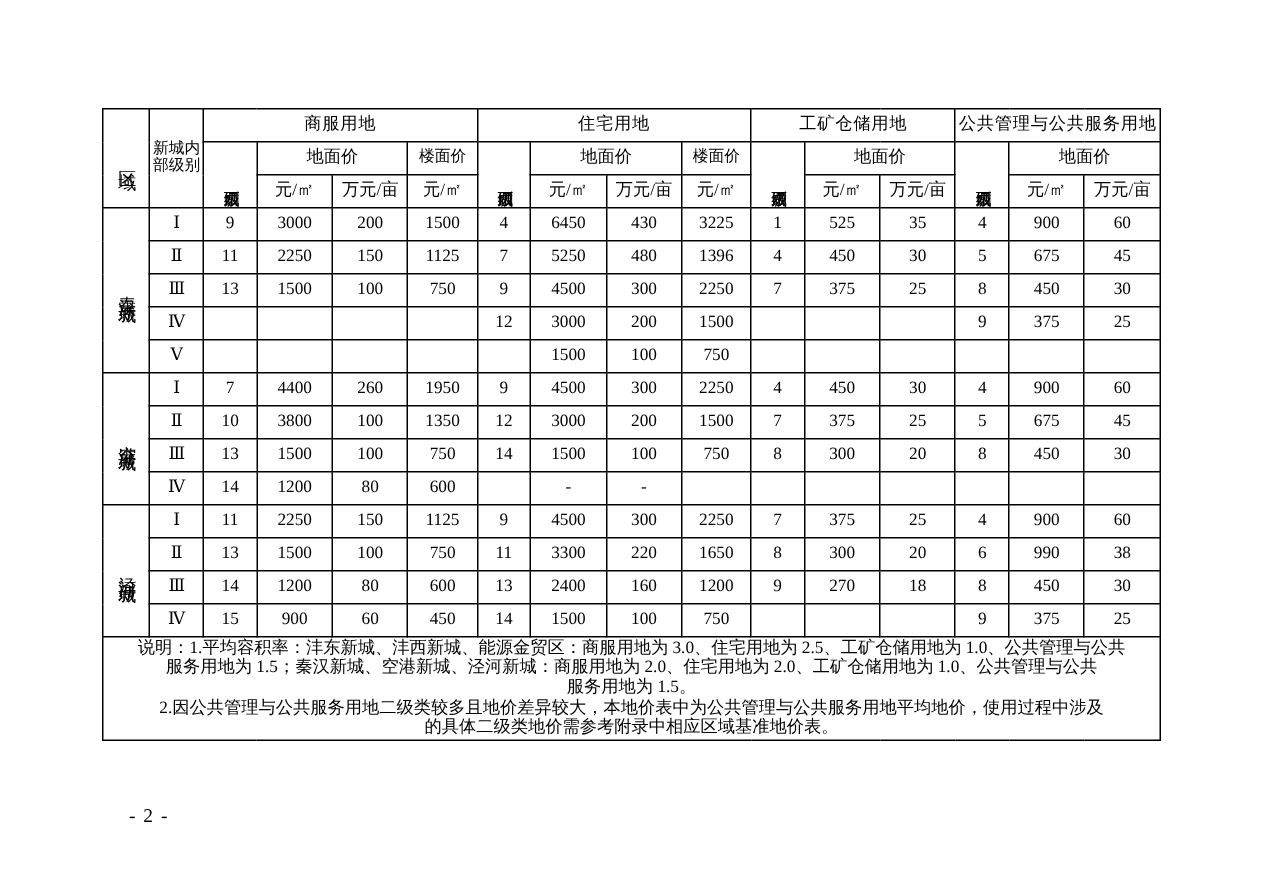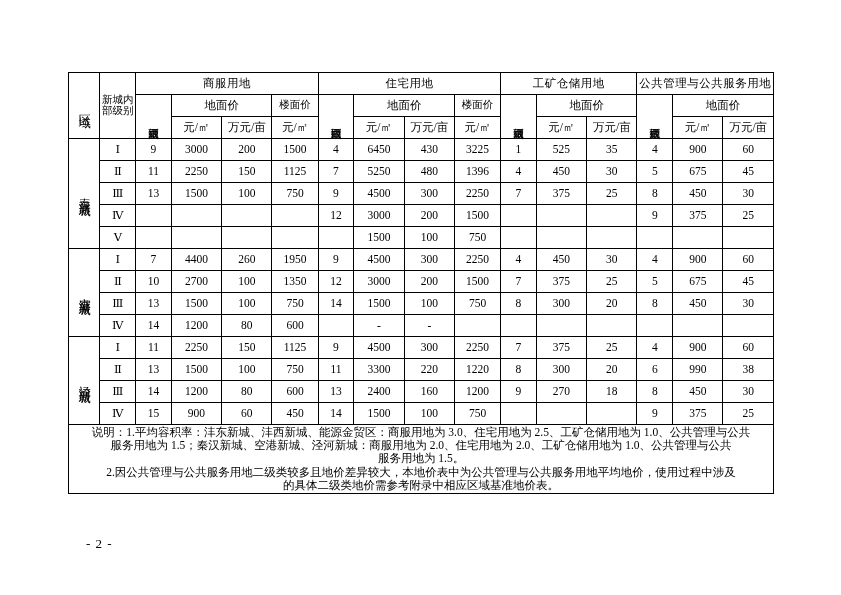--- a/index.html
+++ b/index.html
@@ -233,21 +233,21 @@
         <td>4</td>
         <td>450</td>
         <td>30</td>
         <td>4</td>
         <td>900</td>
         <td>60</td>
       </tr>
       <tr>
         <td>Ⅱ</td>
         <td>10</td>
-        <td>2700</td>
+        <td>3800</td>
         <td>100</td>
         <td>1350</td>
         <td>12</td>
         <td>3000</td>
         <td>200</td>
         <td>1500</td>
         <td>7</td>
         <td>375</td>
         <td>25</td>
         <td>5</td>
@@ -309,21 +309,21 @@
       </tr>
       <tr>
         <td>Ⅱ</td>
         <td>13</td>
         <td>1500</td>
         <td>100</td>
         <td>750</td>
         <td>11</td>
         <td>3300</td>
         <td>220</td>
-        <td>1220</td>
+        <td>1650</td>
         <td>8</td>
         <td>300</td>
         <td>20</td>
         <td>6</td>
         <td>990</td>
         <td>38</td>
       </tr>
       <tr>
         <td>Ⅲ</td>
         <td>14</td>

